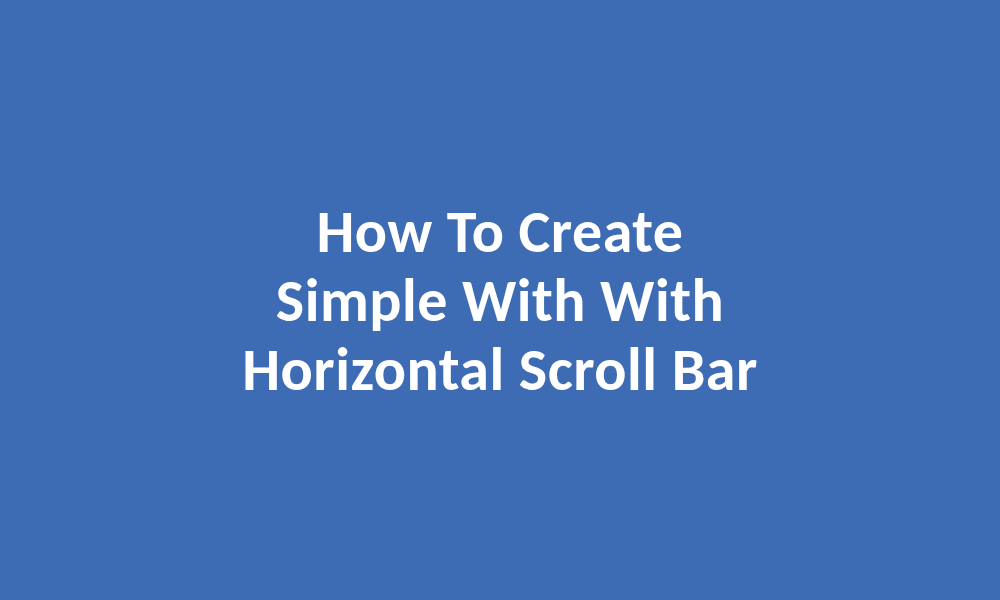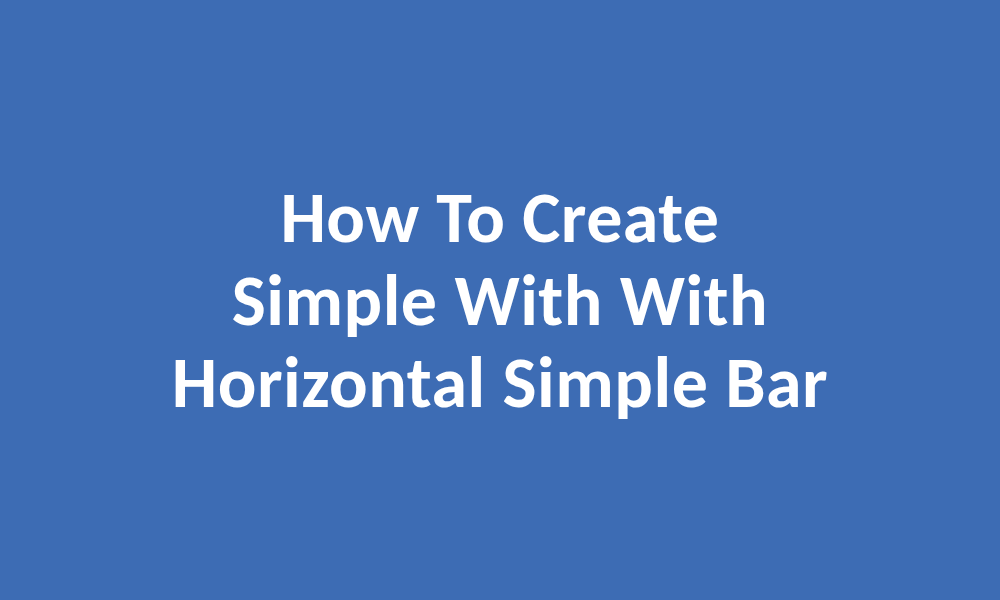--- a/index.html
+++ b/index.html
@@ -16,28 +16,28 @@
       justify-content: center;
       font-family: 'Segoe UI', Calibri, Arial, sans-serif;
       overflow: hidden;
     }
     .title-container {
       text-align: center;
       padding: 0 40px;
     }
     .title-text {
       color: #ffffff;
-      font-size: 72px;
+      font-size: 60px;
       font-weight: 700;
       line-height: 1.15;
       letter-spacing: 0.5px;
     }
   </style>
 </head>
 <body>
 
 <div class="title-container">
   <div class="title-text">
     <span>How To Create</span><br>
     <span>Simple With With</span><br>
-    <span>Horizontal Simple Bar</span>
+    <span>Horizontal Scroll Bar</span>
   </div>
 </div>
 
 </body></html>

